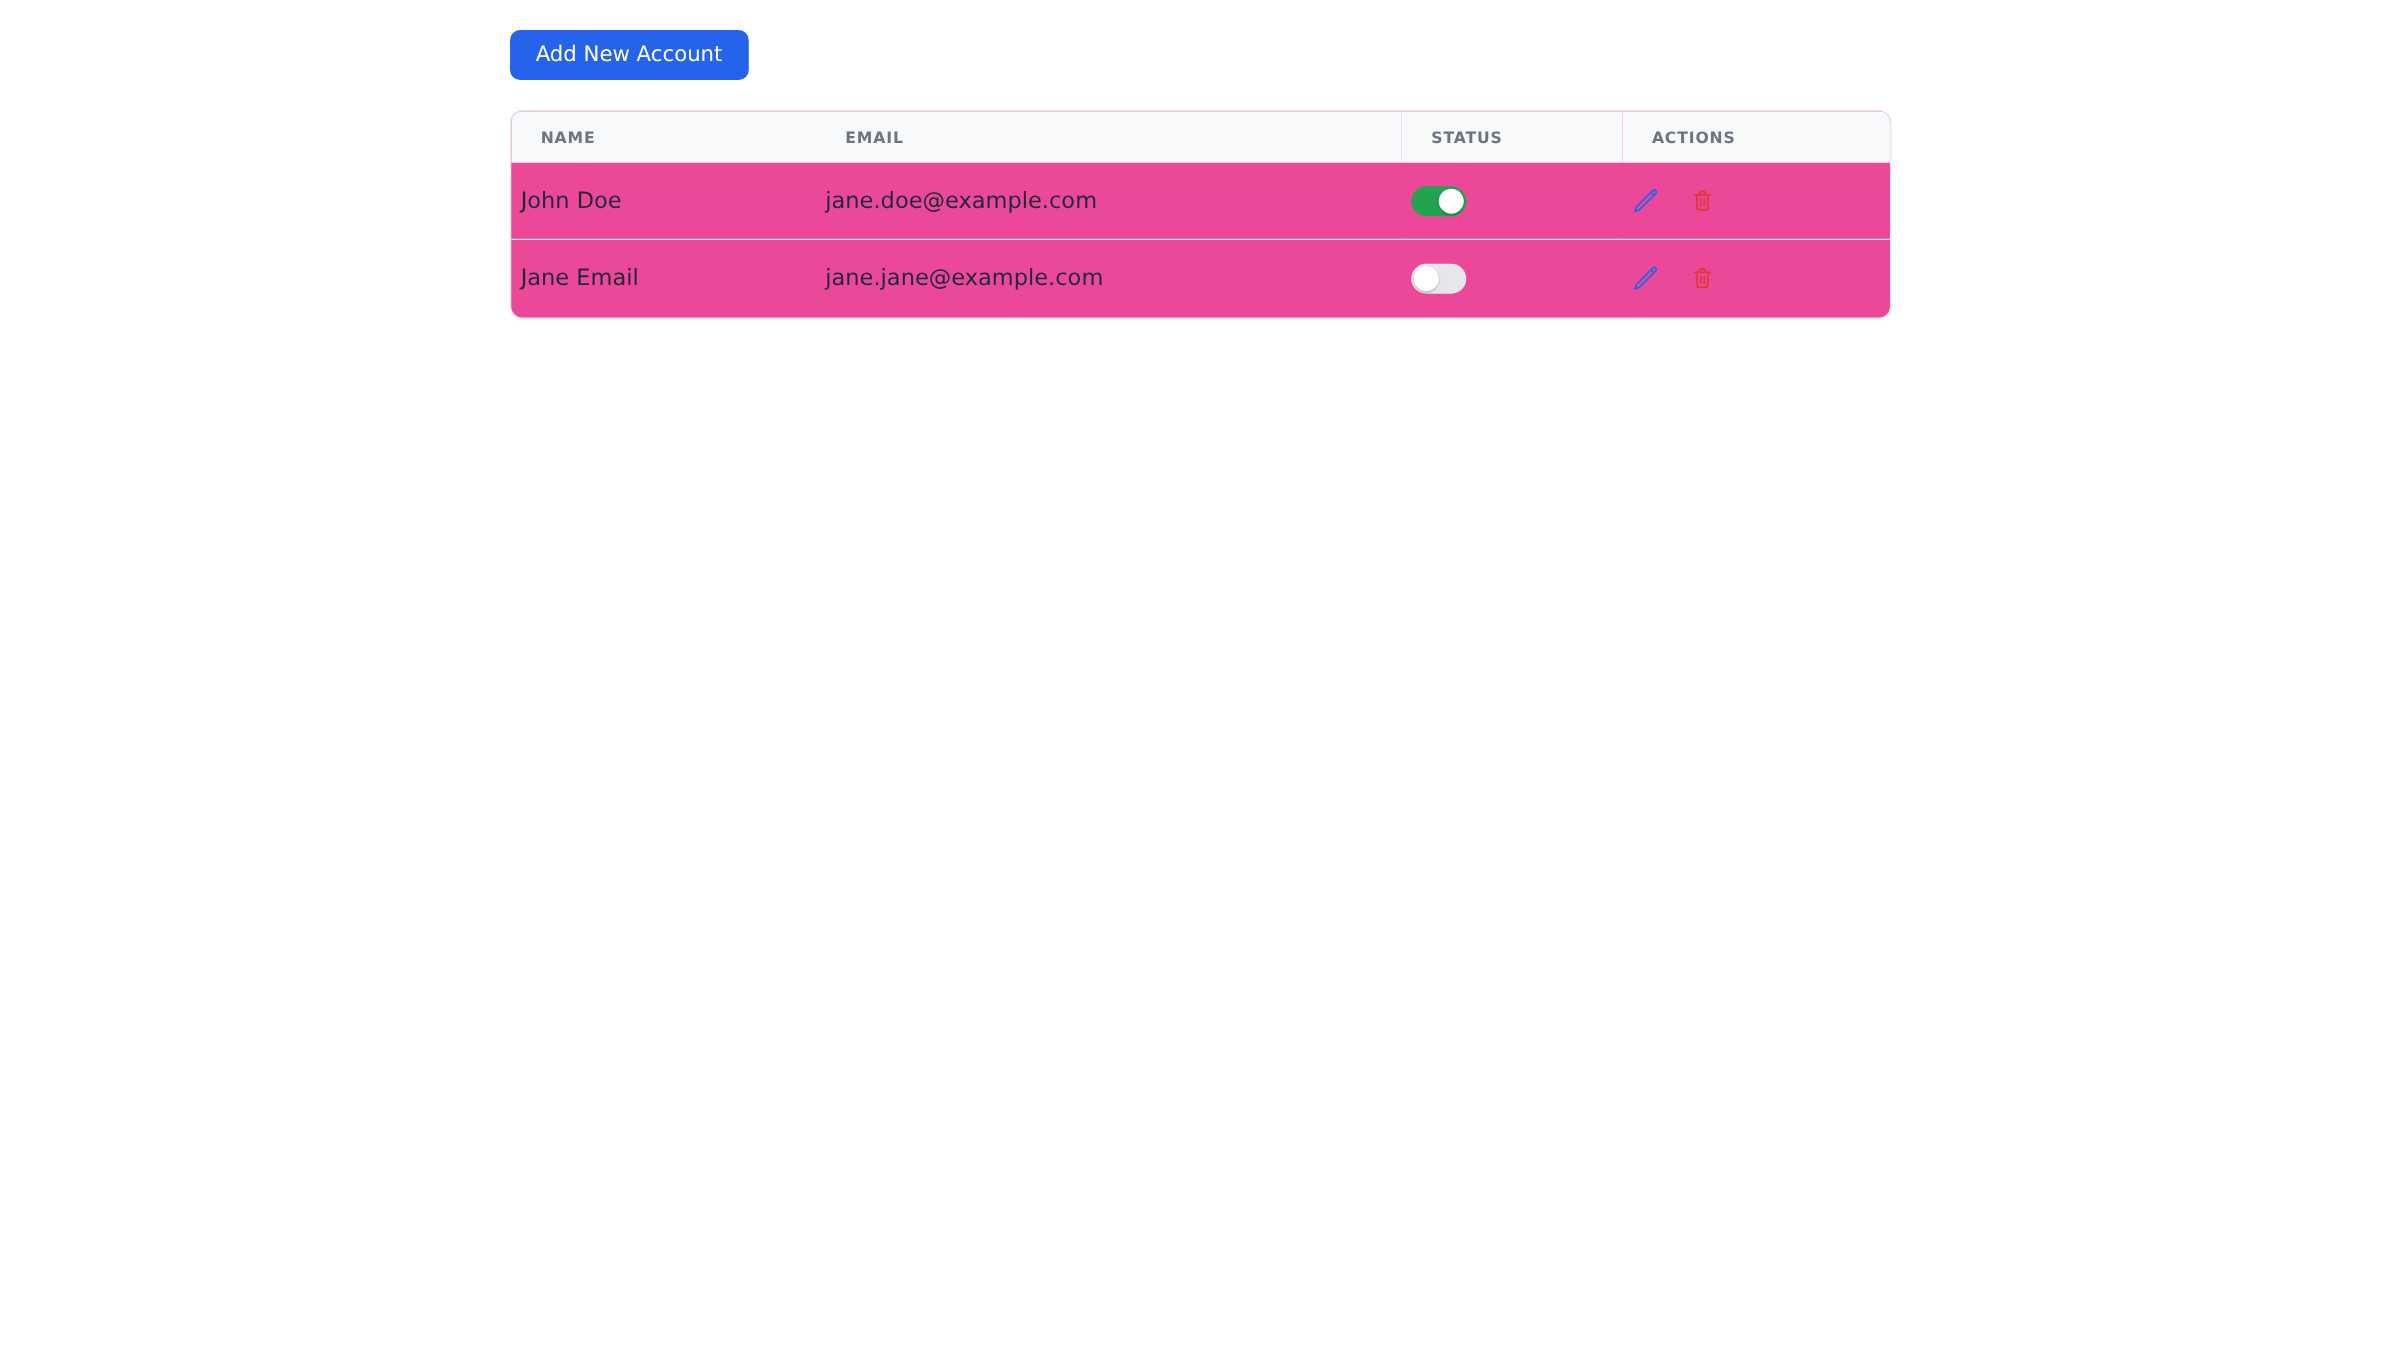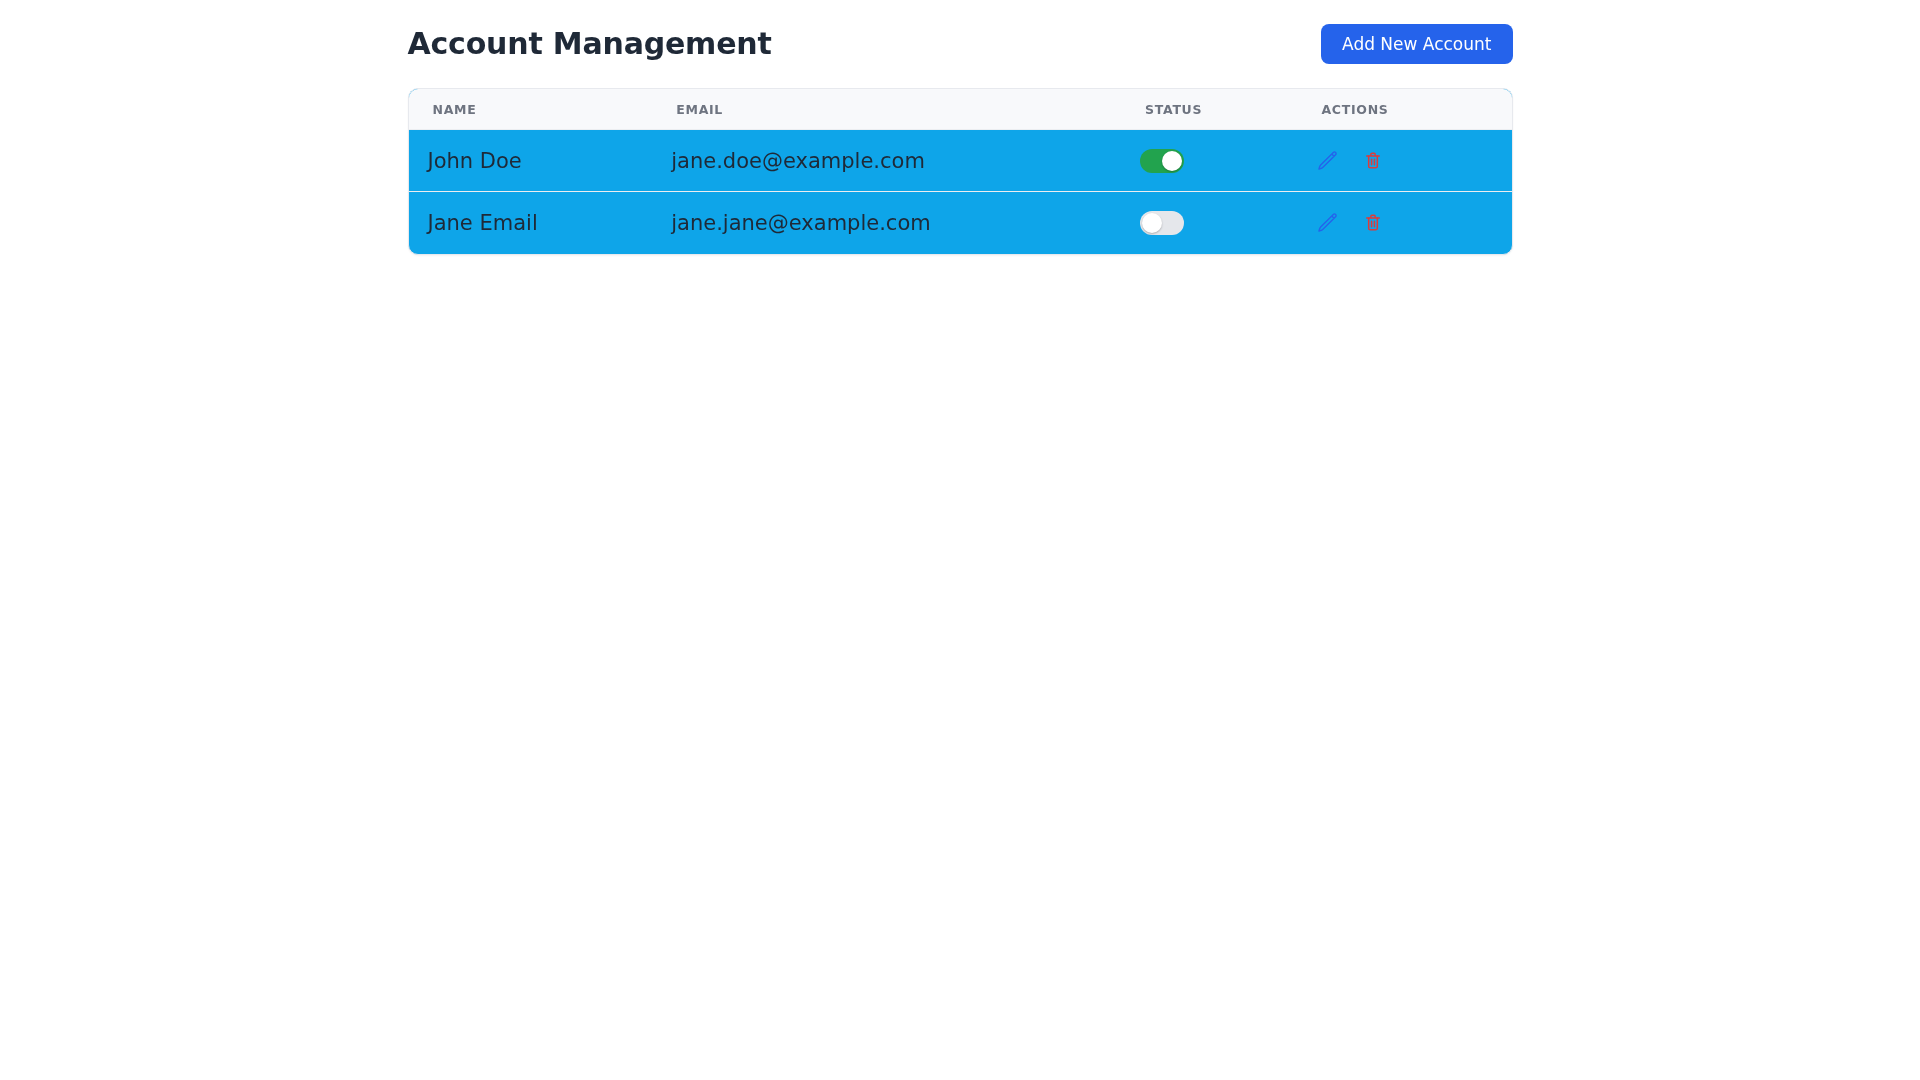--- a/index.html
+++ b/index.html
@@ -41,41 +41,41 @@
     cursor: pointer;
     white-space: nowrap;
     text-align: right;
   }
   .card {
     margin-top: 24px;
     border: 1px solid #e7e9ee;
     border-radius: 10px;
     overflow: hidden;
     box-shadow: 0 1px 2px rgba(16,24,40,0.05);
-    background: #0ea5e9;
+    background: #ec4899;
   }
   table.accounts {
     width: 100%;
     border-collapse: collapse;
   }
   table.accounts thead th {
     background: #f8f9fb;
     text-align: left;
     font-size: 12.5px;
     font-weight: 600;
     color: #6e7480;
     text-transform: uppercase;
     letter-spacing: 0.7px;
     padding: 13px 24px 12px 24px;
   }
   table.accounts tbody td {
     border-top: 1px solid #eceef1;
-    padding: 0 19px;
+    padding: 0 8px;
     height: 62px;
-    font-size: 21px;
+    font-size: 18px;
     color: #1f2937;
     vertical-align: middle;
   }
   
   .toggle {
     width: 44px; height: 24px;
     border-radius: 12px;
     position: relative;
     display: inline-block;
     vertical-align: middle;
@@ -110,21 +110,20 @@
     cursor: pointer;
   }
   .icon-btn svg { display: block; }
 </style>
 </head>
 <body>
 
 <div class="container">
 
   <div class="topbar">
-    <h1 class="page-title">Account Management</h1>
     <button class="btn-primary">Add New Account</button>
   </div>
 
   <div class="card">
     <table class="accounts">
       <colgroup>
         <col style="width:22.1%">
         <col style="width:42.5%">
         <col style="width:16.0%">
         <col style="width:19.4%">

